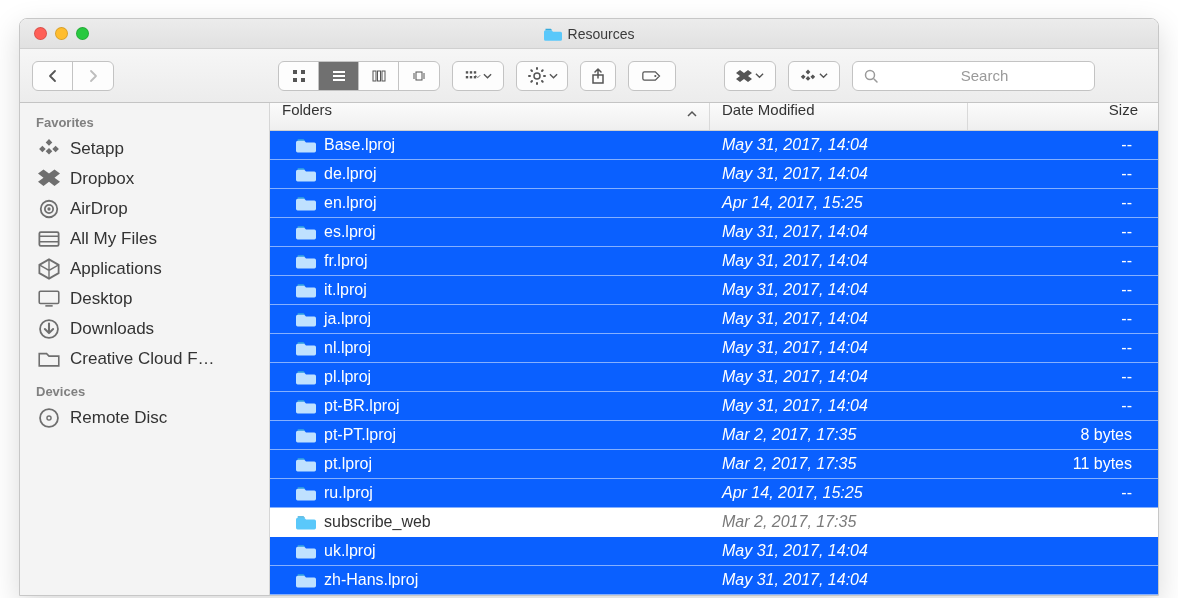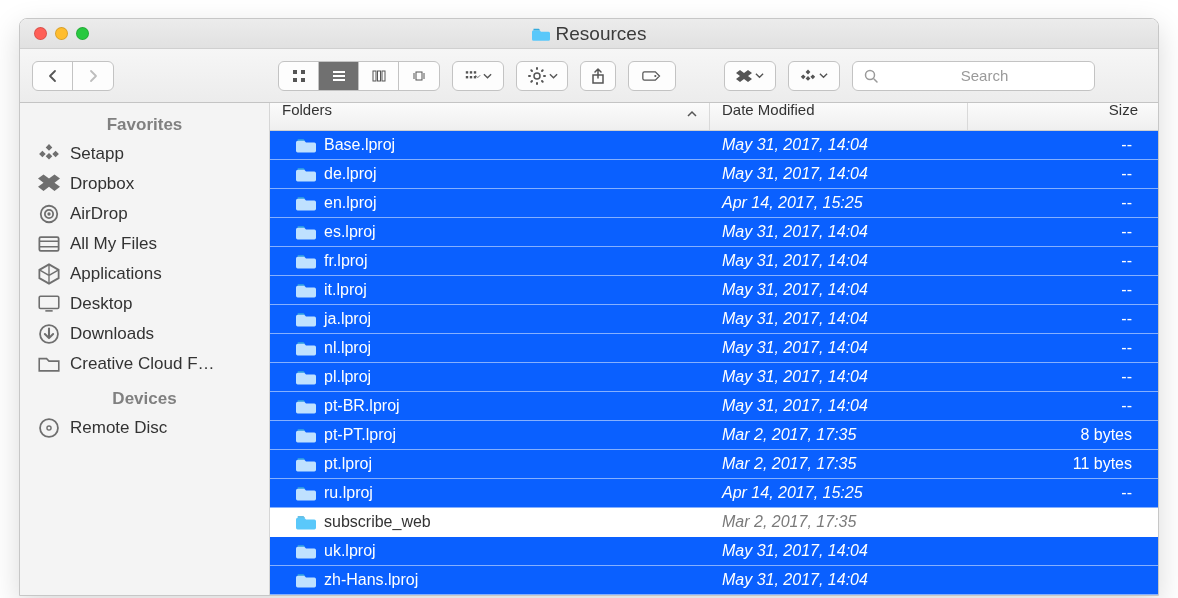--- a/index.html
+++ b/index.html
@@ -6,21 +6,21 @@
   body { background: #fff; width: 1178px; height: 598px; overflow: hidden; }
   .window { width: 1140px; height: 578px; margin: 18px auto 0; border: 1px solid #c7c7c7; border-radius: 8px 8px 0 0; background: #fff; box-shadow: 0 10px 30px rgba(0,0,0,0.15); overflow: hidden; display: flex; flex-direction: column; }
   
   
   .titlebar { height: 30px; background: linear-gradient(#ececec,#e1e1e1); border-bottom: 1px solid #d0d0d0; display: flex; align-items: center; position: relative; }
   .traffic { display: flex; gap: 8px; padding-left: 14px; }
   .traffic .dot { width: 13px; height: 13px; border-radius: 50%; border: 0.5px solid rgba(0,0,0,0.15); }
   .dot.close { background: #ff5f57; }
   .dot.min   { background: #ffbd2e; }
   .dot.max   { background: #28c940; }
-  .title-center { position: absolute; left: 0; right: 0; text-align: center; font-size: 19px; color: #3b3b3b; display: flex; align-items: center; justify-content: center; gap: 6px; pointer-events:none; }
+  .title-center { position: absolute; left: 0; right: 0; text-align: center; font-size: 14px; color: #3b3b3b; display: flex; align-items: center; justify-content: center; gap: 6px; pointer-events:none; }
   .title-folder-icon svg { width: 18px; height: 14px; display:block; }
   
   
   .toolbar { height: 54px; background: linear-gradient(#f6f6f6,#ececec); border-bottom: 1px solid #c4c4c4; display: flex; align-items: center; padding: 0 12px; gap: 12px; }
   .btn, .seg, .segbtn { height: 30px; background: #fdfdfd; border: 1px solid #c3c3c3; border-radius: 6px; display:flex; align-items:center; justify-content:center; color:#555; }
   .btn { width: 36px; }
   .seg { padding: 0; overflow: hidden; display:flex; }
   .seg .segbtn { border: none; border-right: 1px solid #c3c3c3; border-radius: 0; width: 40px; height: 100%; background: transparent; }
   .seg .segbtn:last-child { border-right: none; }
   .seg .segbtn.active { background:#707070; color:#fff; }
@@ -29,21 +29,21 @@
   .search { height: 30px; flex: 0 0 230px; background:#fff; border:1px solid #c3c3c3; border-radius:6px; display:flex; align-items:center; padding:0 10px; gap:6px; color:#9a9a9a; }
   .search input { border:none; outline:none; flex:1; font-size:15px; background:transparent; color:#333; }
   .search input::placeholder { color:#9a9a9a; text-align:center; }
   svg { display:block; }
   .icon15 { width:16px; height:16px; }
   .icon18 { width:20px; height:20px; }
   
   
   .body { flex:1; display:flex; overflow:hidden; }
   .sidebar { width: 250px; background:#f4f4f4; border-right:1px solid #d6d6d6; padding: 6px 0 0 0; overflow:hidden; }
-  .sb-section { font-size:17px; color:#808080; font-weight:600; padding: 6px 16px 4px; text-align: center; }
+  .sb-section { font-size:13px; color:#808080; font-weight:600; padding: 6px 16px 4px; }
   .sb-item { display:flex; align-items:center; gap:10px; padding: 5px 14px 5px 18px; font-size:17px; color:#333; white-space:nowrap; overflow:hidden; text-overflow:ellipsis; }
   .sb-item .sb-icon { width:22px; height:18px; color:#6f6f6f; flex-shrink:0; display:flex; align-items:center; justify-content:center; }
   
   
   .filepane { flex:1; display:flex; flex-direction:column; background:#fff; }
   .cols { height:28px; background: linear-gradient(#fbfbfb,#efefef); border-bottom:1px solid #cfcfcf; display:flex; align-items:center; font-size:15px; color:#333; }
   .col { height:100%; display:flex; align-items:flex-end; border-right:1px solid #d9d9d9; padding: 12px 12px; }
   .col.folders { flex: 0 0 440px; gap:8px; }
   .col.date    { flex: 0 0 258px; }
   .col.size    { flex: 1; border-right:none; justify-content:flex-end; padding-right: 20px; }

